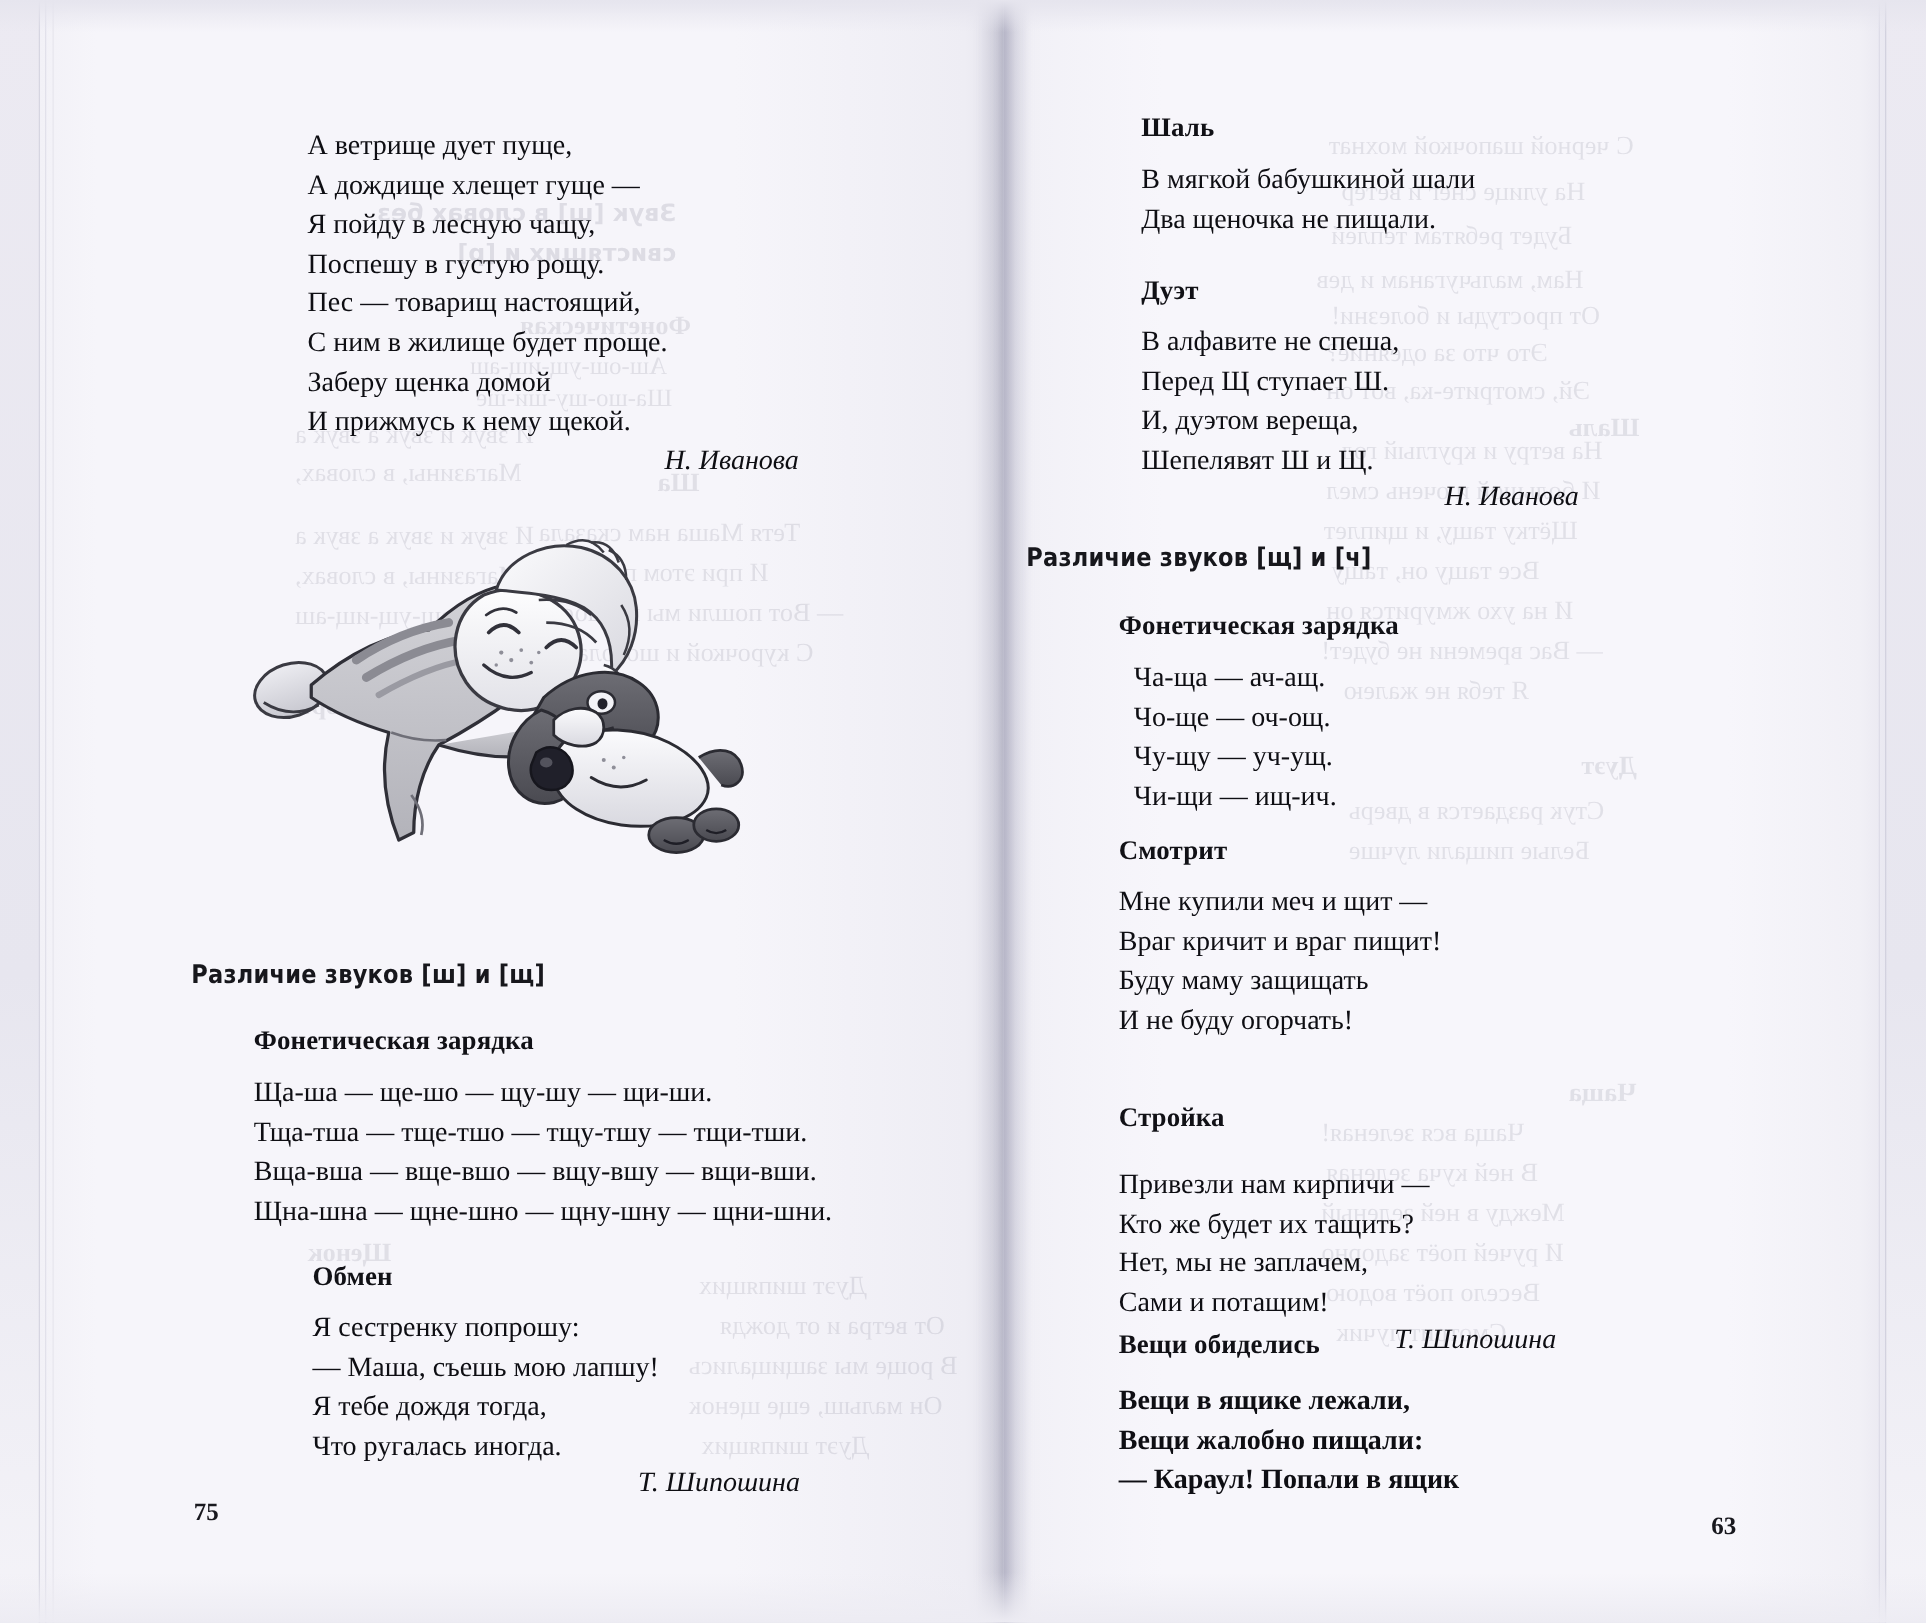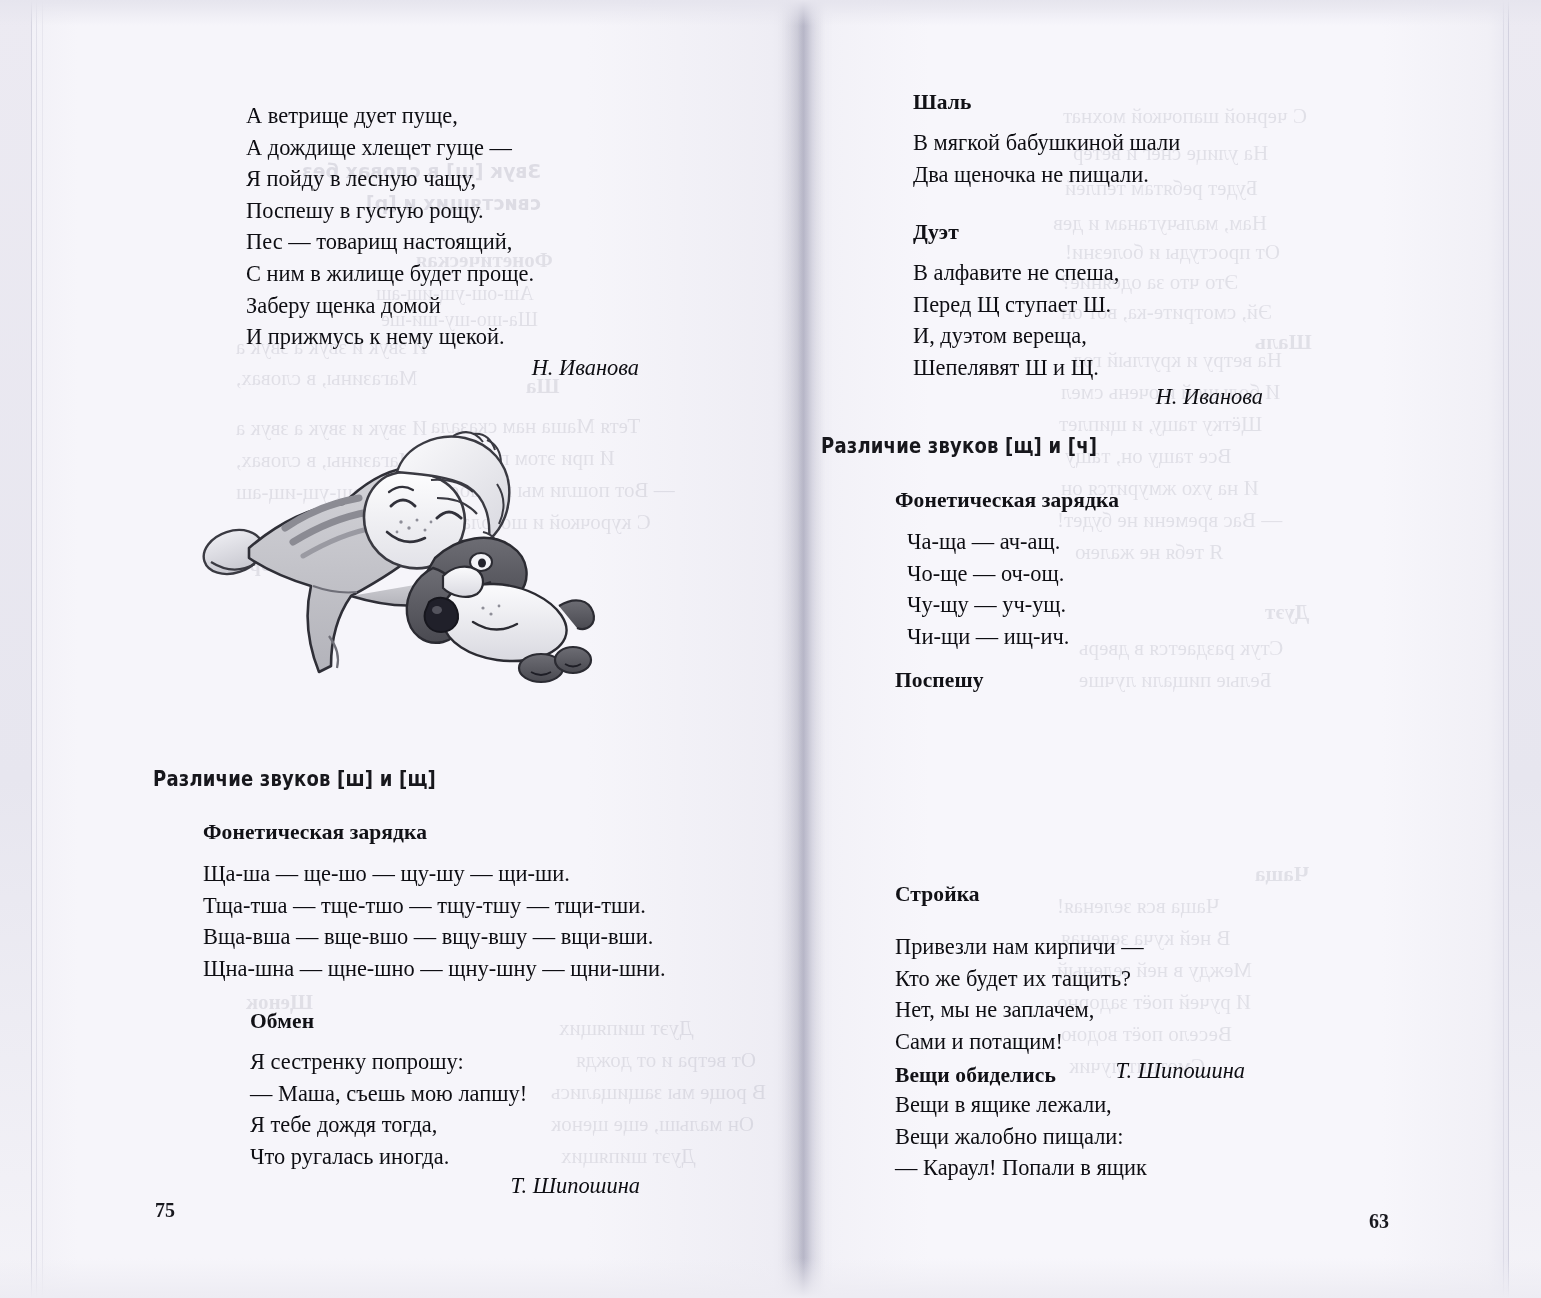--- a/index.html
+++ b/index.html
@@ -334,35 +334,39 @@
 
     <div class="blk" style="left:92px;top:488px;">
       <div class="subhead">Фонетическая зарядка</div>
       <div class="verse" style="margin-top:13px;margin-left:12px;">Ча-ща — ач-ащ.
 Чо-ще — оч-ощ.
 Чу-щу — уч-ущ.
 Чи-щи — ищ-ич.</div>
     </div>
 
     <div class="blk" style="left:92px;top:668px;width:430px;">
-      <div class="subhead">Поспешу</div>
+      <div class="subhead">Смотрит</div>
+      <div class="verse" style="margin-top:12px;">Мне купили меч и щит —
+Враг кричит и враг пищит!
+Буду маму защищать
+И не буду огорчать!</div>
     </div>
 
     <div class="blk" style="left:92px;top:882px;width:430px;">
       <div class="subhead">Стройка</div>
       <div class="verse" style="margin-top:24px;">Привезли нам кирпичи —
 Кто же будет их тащить?
 Нет, мы не заплачем,
 Сами и потащим!</div>
       <div class="author" style="margin-top:1px;width:350px;">Т. Шипошина</div>
     </div>
 
     <div class="blk" style="left:92px;top:1063px;width:430px;">
       <div class="subhead">Вещи обиделись</div>
-      <div class="verse" style="margin-top:1px;">Вещи в ящике лежали,
+      <div class="verse" style="margin-top:16px;font-weight:bold;">Вещи в ящике лежали,
 Вещи жалобно пищали:
 — Караул! Попали в ящик</div>
     </div>
 
     <div class="blk" style="left:566px;top:1210px;">
       <div class="folio">63</div>
     </div>
   </div>
 
   <div class="edge e1"></div>

